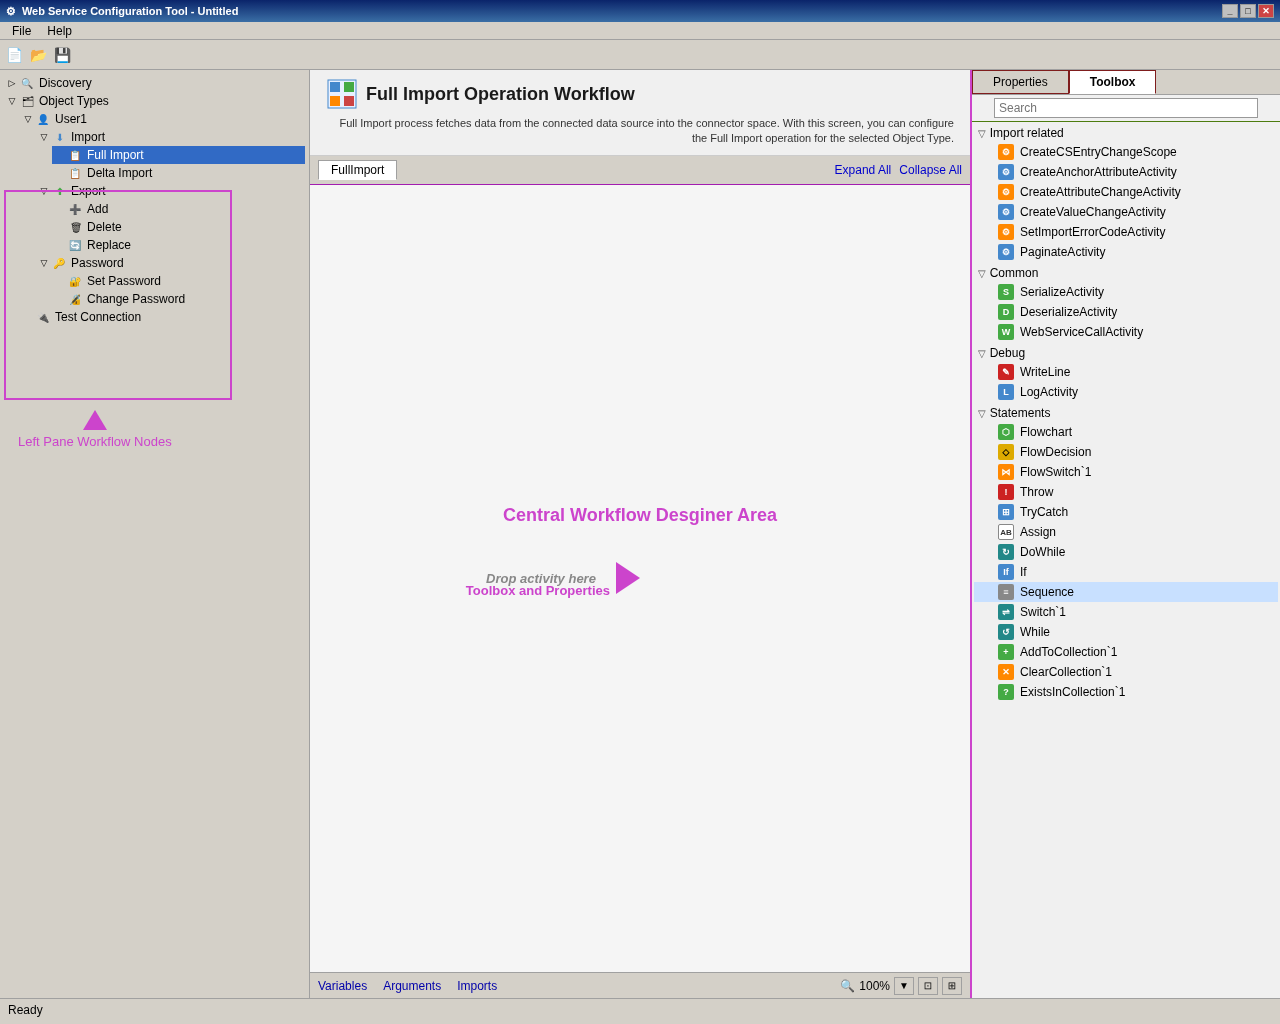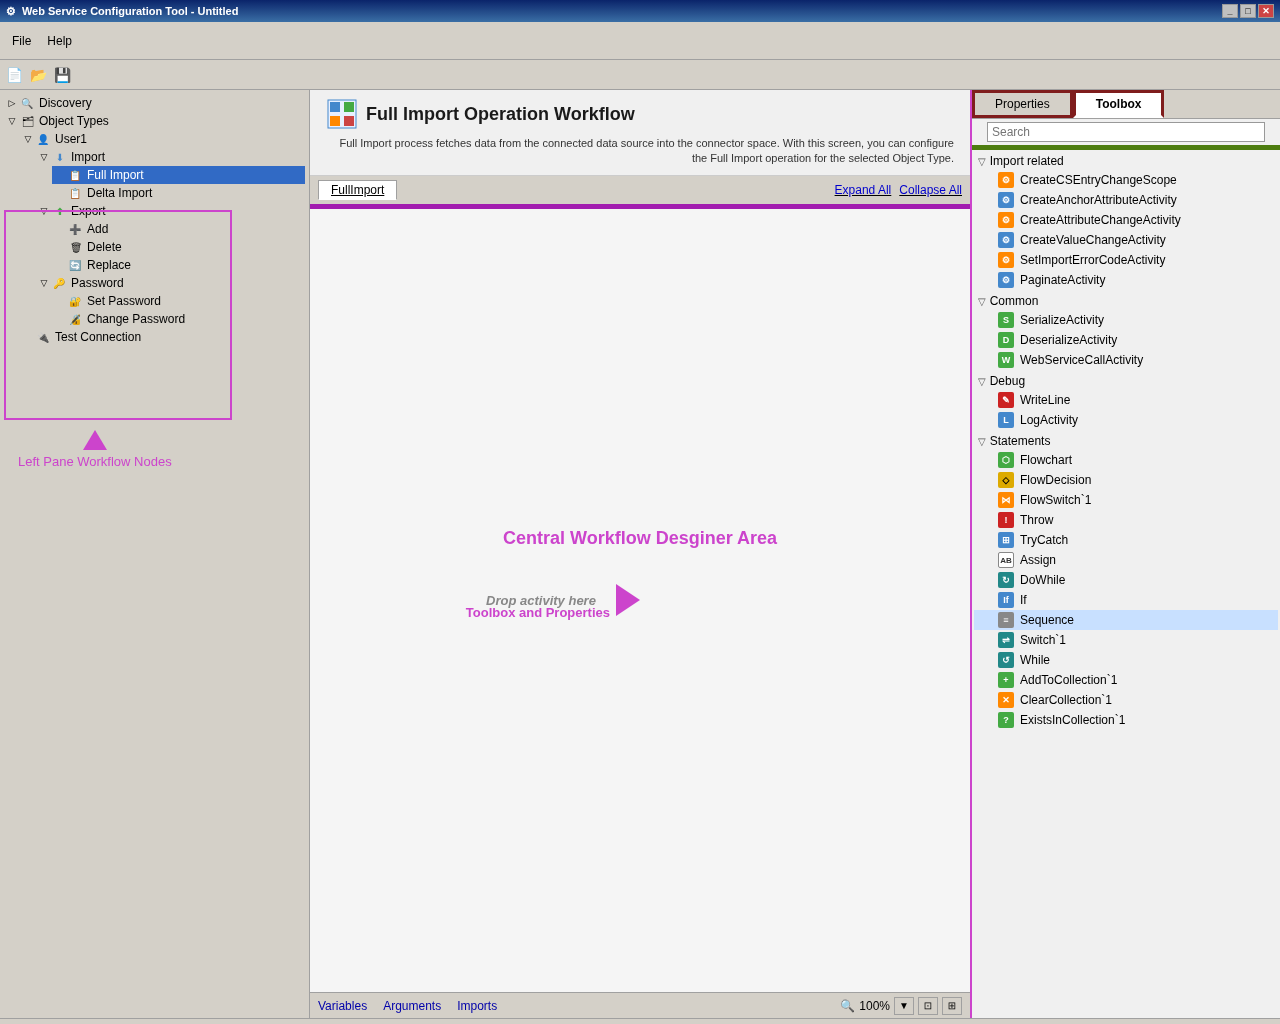--- a/index.html
+++ b/index.html
@@ -4,21 +4,21 @@
   <style>
     * { margin: 0; padding: 0; box-sizing: border-box; }
     body { font-family: 'Segoe UI', Tahoma, Geneva, Verdana, sans-serif; font-size: 12px; background: #d4d0c8; width: 1280px; height: 1024px; overflow: hidden; }
     
     
     #title-bar { background: linear-gradient(to bottom, #0a246a, #3a6ea5); color: white; height: 22px; display: flex; align-items: center; padding: 0 6px; font-size: 11px; font-weight: bold; }
     #title-bar-controls { margin-left: auto; display: flex; gap: 2px; }
     .title-btn { background: #c0c0c0; border: 1px solid #999; width: 16px; height: 14px; font-size: 9px; display: flex; align-items: center; justify-content: center; cursor: pointer; color: #000; }
 
     
-    #menu-bar { background: #d4d0c8; height: 38px; display: flex; align-items: center; padding: 0 4px; border-bottom: 1px solid #a0a0a0; }
+    #menu-bar { background: #d4d0c8; height: 18px; display: flex; align-items: center; padding: 0 4px; border-bottom: 1px solid #a0a0a0; }
     .menu-item { padding: 2px 8px; font-size: 12px; cursor: pointer; }
 
     
     #toolbar { background: #d4d0c8; height: 30px; display: flex; align-items: center; padding: 0 4px; border-bottom: 1px solid #a0a0a0; gap: 2px; }
     .toolbar-btn { width: 22px; height: 22px; background: #d4d0c8; border: 1px solid transparent; display: flex; align-items: center; justify-content: center; cursor: pointer; font-size: 14px; }
 
     
     #main { display: flex; flex-direction: column; height: calc(1024px - 74px); }
     #content-area { display: flex; flex: 1; overflow: hidden; }
 
@@ -38,21 +38,21 @@
     .annotation-text { font-size: 13px; color: #cc44cc; font-weight: normal; line-height: 1.3; }
     #left-pane-box { border: 2px solid #cc44cc; position: absolute; top: 120px; left: 4px; width: 228px; height: 210px; pointer-events: none; }
 
     
     #center-pane { flex: 1; background: #f0f0f0; display: flex; flex-direction: column; overflow: hidden; position: relative; }
     #workflow-header { padding: 8px 16px; background: #f0f0f0; border-bottom: 1px solid #ccc; text-align: right; }
     #workflow-title-row { display: flex; align-items: center; gap: 8px; margin-bottom: 6px; }
     #workflow-title-icon { width: 32px; height: 32px; display: flex; align-items: center; justify-content: center; }
     #workflow-title { font-size: 18px; font-weight: bold; color: #1a1a1a; }
     #workflow-desc { font-size: 11px; color: #333; line-height: 1.4; }
-    #workflow-toolbar { padding: 4px 8px; background: #d4d0c8; border-bottom: 5px solid #a21caf; display: flex; align-items: center; justify-content: space-between; text-decoration: underline; }
+    #workflow-toolbar { padding: 4px 8px; background: #d4d0c8; border-bottom: 1px solid #a21caf; display: flex; align-items: center; justify-content: space-between; }
     .workflow-tab { padding: 2px 12px; background: #c8c8c8; border: 1px solid #a0a0a0; font-size: 12px; cursor: pointer; }
     .workflow-tab.active { background: white; border-bottom-color: white; }
     .workflow-expand-btns { display: flex; gap: 8px; font-size: 12px; color: #0000cc; cursor: pointer; }
 
     
     #designer-area { flex: 1; background: #f5f5f5; display: flex; align-items: center; justify-content: center; position: relative; overflow: hidden; }
     #drop-hint { font-size: 13px; color: #888; font-style: italic; position: absolute; }
     #center-annotation { position: absolute; font-size: 18px; color: #cc44cc; font-weight: bold; }
     #toolbox-arrow { position: absolute; right: 20px; top: 50%; transform: translateY(-50%); display: flex; align-items: center; gap: 6px; }
     .arrow-right-shape { width: 0; height: 0; border-top: 16px solid transparent; border-bottom: 16px solid transparent; border-left: 24px solid #cc44cc; }
@@ -60,23 +60,23 @@
 
     
     #designer-bottom { height: 26px; background: #d4d0c8; border-top: 1px solid #a0a0a0; display: flex; align-items: center; padding: 0 8px; gap: 16px; }
     .bottom-tab { font-size: 12px; cursor: pointer; color: #0000aa; }
     .bottom-zoom { margin-left: auto; display: flex; align-items: center; gap: 4px; font-size: 12px; }
     .zoom-btn { width: 20px; height: 18px; background: #d4d0c8; border: 1px solid #a0a0a0; display: flex; align-items: center; justify-content: center; cursor: pointer; font-size: 10px; }
 
     
     #right-pane { width: 310px; background: #f0f0f0; border-left: 2px solid #cc44cc; display: flex; flex-direction: column; }
     #right-pane-tabs { display: flex; background: #d4d0c8; border-bottom: 1px solid #a0a0a0; }
-    .right-tab { padding: 4px 20px; font-size: 12px; cursor: pointer; border: 3px solid #7f1d1d; background: #d4d0c8; }
+    .right-tab { padding: 4px 20px; font-size: 12px; cursor: pointer; border: 1px solid #7f1d1d; background: #d4d0c8; }
     .right-tab.active { background: white; border-bottom-color: white; font-weight: bold; }
-    #search-box { padding: 3px 15px; border-bottom: 5px solid #4d7c0f; }
+    #search-box { padding: 3px 22px; border-bottom: 1px solid #4d7c0f; }
     #search-input { width: 100%; padding: 2px 4px; font-size: 12px; border: 1px solid #999; }
     #toolbox-tree { flex: 1; overflow-y: auto; padding: 2px; }
     .tb-group { margin-bottom: 2px; }
     .tb-group-header { display: flex; align-items: center; padding: 2px 4px; cursor: pointer; font-size: 12px; font-weight: normal; }
     .tb-expand { font-size: 10px; margin-right: 4px; color: #555; }
     .tb-item { display: flex; align-items: center; padding: 2px 8px 2px 24px; cursor: pointer; font-size: 12px; }
     .tb-icon { width: 16px; height: 16px; margin-right: 6px; flex-shrink: 0; border-radius: 2px; display: flex; align-items: center; justify-content: center; font-size: 9px; font-weight: bold; }
 
     
     .icon-orange { background: #ff8800; color: white; }

